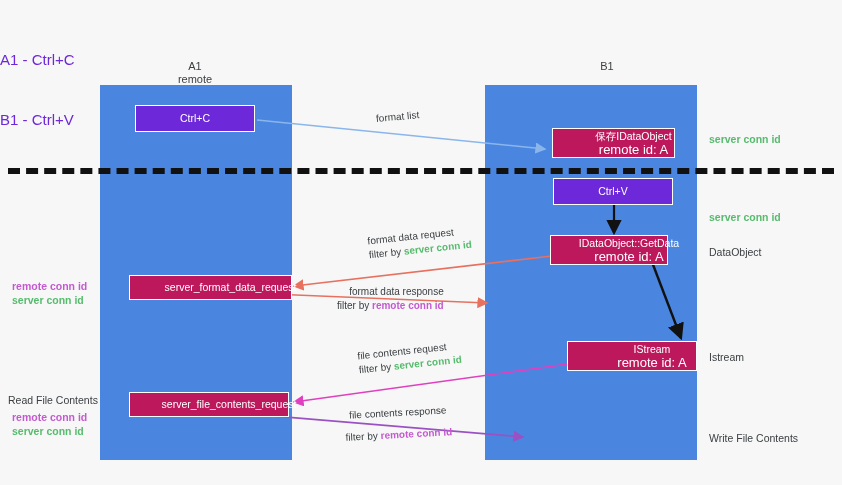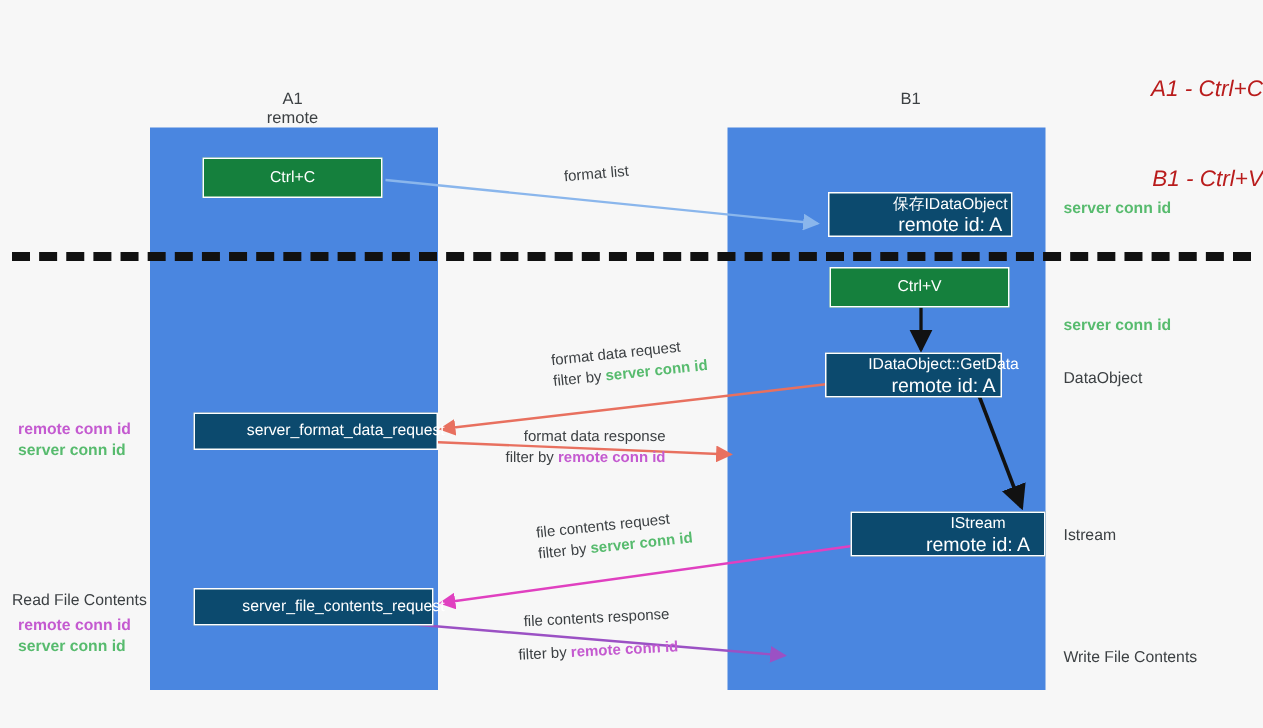--- a/index.html
+++ b/index.html
@@ -10,25 +10,24 @@
     color:#3c4043;
     position:relative;
     overflow:hidden;
   }
   #canvas{position:absolute;inset:0;}
   .abs{position:absolute;}
 
   
   #title{
     left:0;right:0;top:10px;
-    text-align:right;
+    text-align:left;
     font-size:15px;line-height:20px;
-    color:#b91c1c;
+    color:#6d28d9;
     white-space:pre;
-    font-style:italic;
   }
 
   
   .lane-head{
     font-size:11px;line-height:13px;
     text-align:center;color:#3c4043;
   }
 
   
   .lane{background:#4a86e0;}
@@ -37,22 +36,22 @@
   .node{
     box-sizing:border-box;
     display:flex;flex-direction:column;
     align-items:center;justify-content:center;
     color:#ffffff;
     font-size:10.5px;line-height:13px;
     text-align:center;
     border:1px solid rgba(255,255,255,.55);
     z-index:6;
   }
-  .node.orange{background:#0c4a6e;border-color:#ffffff;padding-left:40px;}
-  .node.green{background:#15803d;border-color:#ffffff;}
+  .node.orange{background:#be185d;border-color:#ffffff;padding-left:40px;}
+  .node.green{background:#6d28d9;border-color:#ffffff;}
   .node .l2{font-size:13px;}
 
   
   .side-label{font-size:10.5px;line-height:14px;}
   .c-server{color:#57bb6e;font-weight:bold;}
   .c-remote{color:#c45ad0;font-weight:bold;}
   .c-plain{color:#3c4043;}
 
   
   .edge-label{

